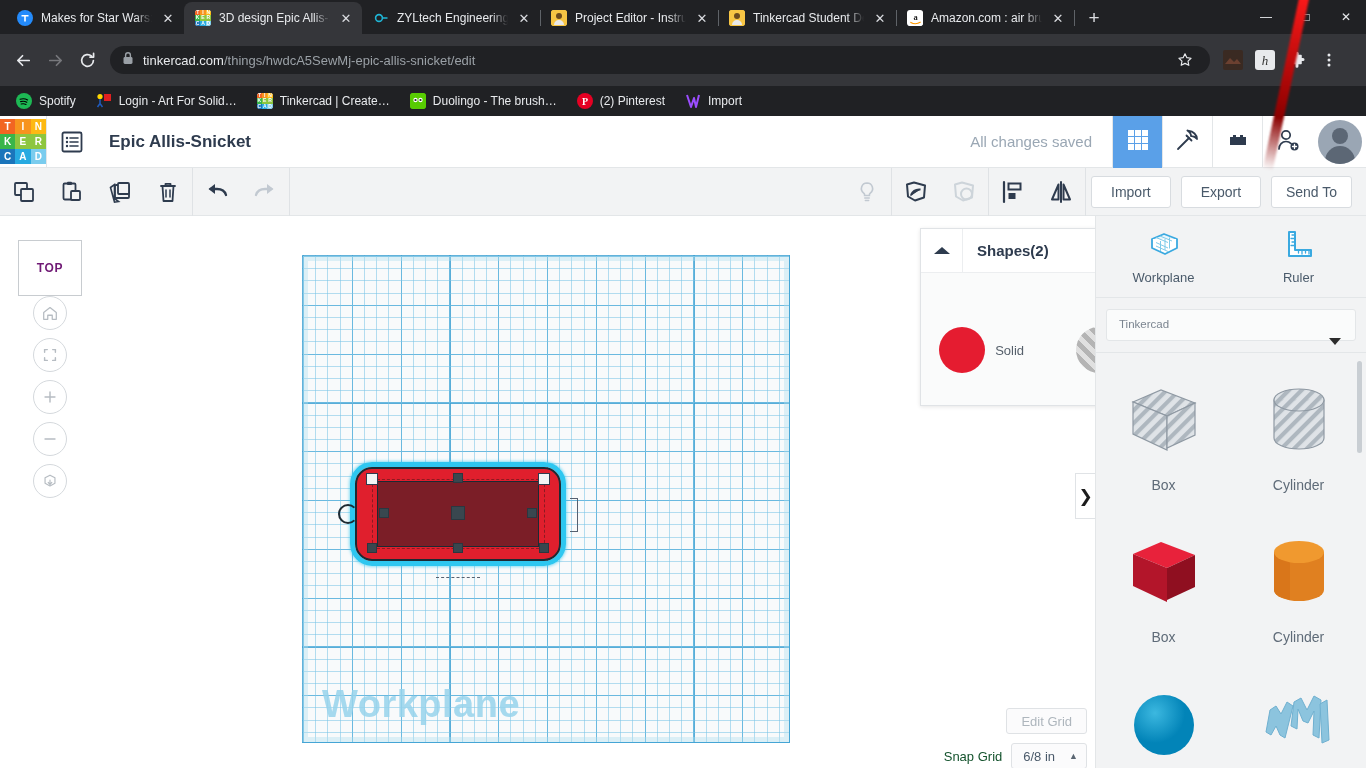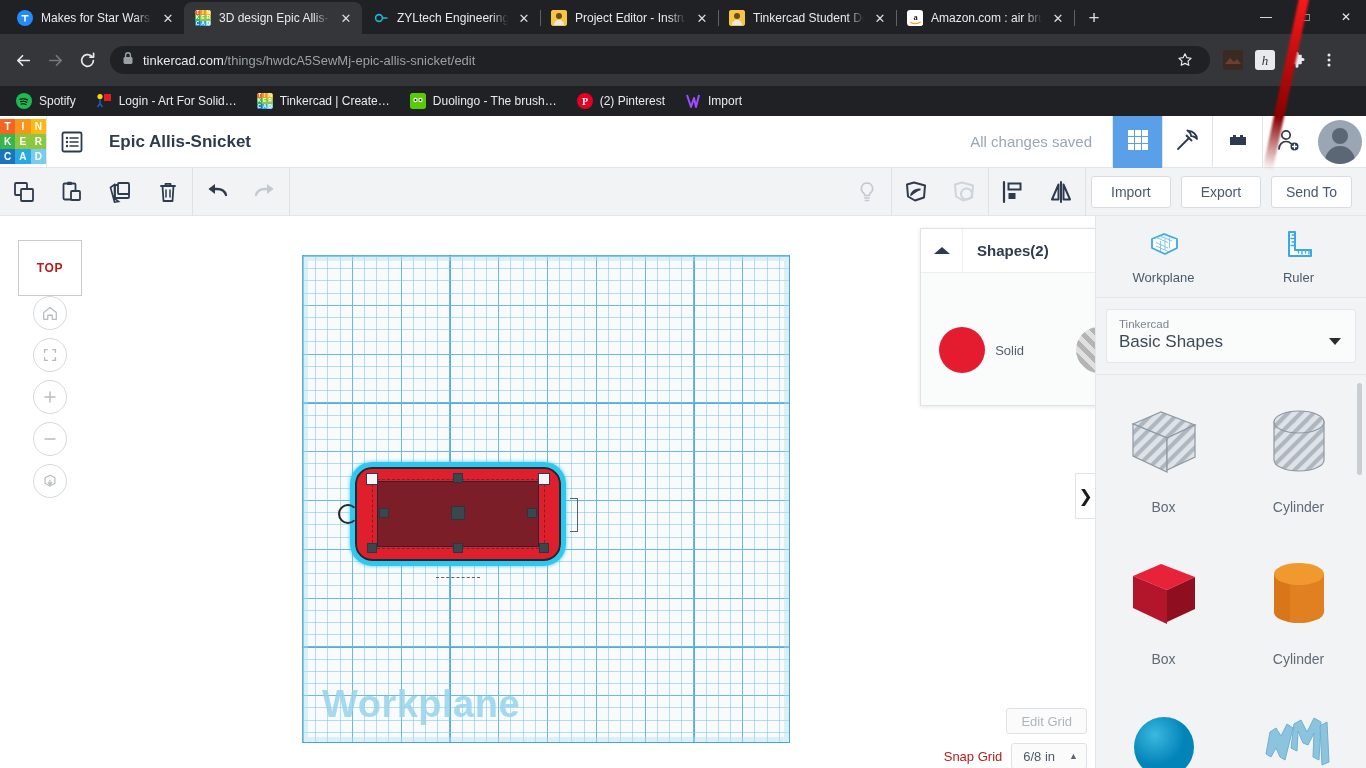--- a/index.html
+++ b/index.html
@@ -287,21 +287,21 @@
     flex-direction: column;
     align-items: center;
     gap: 0;
     flex-shrink: 0;
   }
   .viewcube {
     width: 64px; height: 56px;
     border: 1.5px solid #c8ccd0;
     background: #fff;
     display: flex; align-items: center; justify-content: center;
-    font-size: 12px; font-weight: bold; color: #b91c1c;
+    font-size: 12px; font-weight: bold; color: #701a75;
     letter-spacing: .6px;
   }
   .round-btn {
     width: 34px; height: 34px;
     border: 1.2px solid #d5d9dd;
     border-radius: 50%;
     background: #fff;
     display: flex; align-items: center; justify-content: center;
     color: #b6bcc2;
     margin-bottom: 8px;
@@ -447,21 +447,21 @@
   .edit-grid-btn {
     height: 26px;
     padding: 0 14px;
     border: 1px solid #dfe2e5;
     background: #fbfbfc;
     border-radius: 3px;
     font-size: 13px; color: #aeb6bd;
     display: flex; align-items: center;
   }
   .snap-row { display: flex; align-items: center; gap: 9px; }
-  .snap-label { font-size: 13px; color: #b91c1c; }
+  .snap-label { font-size: 13px; color: #14532d; }
   .snap-select {
     height: 26px;
     padding: 0 8px 0 11px;
     border: 1px solid #dfe2e5;
     background: #fbfbfc;
     border-radius: 3px;
     font-size: 13px; color: #4a5a6a;
     display: flex; align-items: center; gap: 14px;
   }
 
@@ -1042,21 +1042,20 @@
                 <path d="M7 4h6v18h16v6H7z" fill="#fff" stroke="#3aa9e0" stroke-width="2" stroke-linejoin="round"></path>
                 <path d="M13 7h-3M13 10.5h-4M13 14h-3M13 17.5h-4M16.5 22v3M20 22v4M23.5 22v3M27 22v4" stroke="#3aa9e0" stroke-width="1.3" stroke-linecap="round"></path>
               </svg>
           </span>
           <span>Ruler</span>
         </div>
       </div>
 
       <div class="sb-dropdown">
         <div class="sb-dd-sub">Tinkercad</div>
-        <div class="sb-dd-main">Basic Shapes</div>
         <div class="sb-dd-caret"></div>
       </div>
 
       <div class="sb-grid">
         <div class="sb-scrollbar"></div>
 
         <div class="sb-row">
           <div class="sb-cell">
             <span class="shape-img">
               <svg width="82" height="82" viewBox="0 0 82 82">

